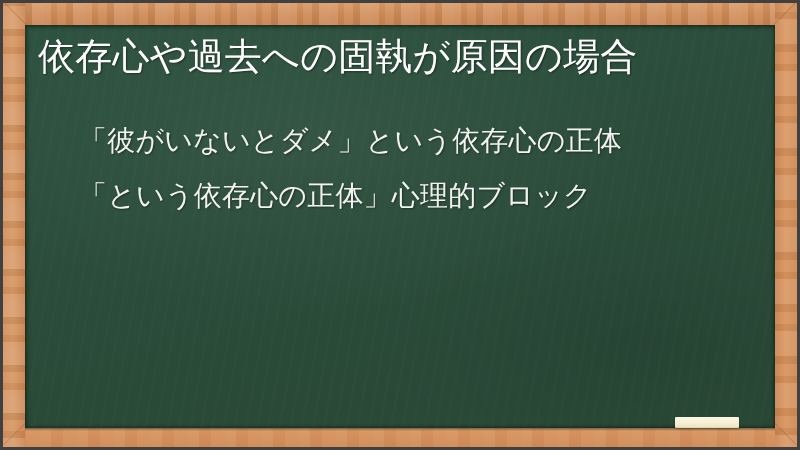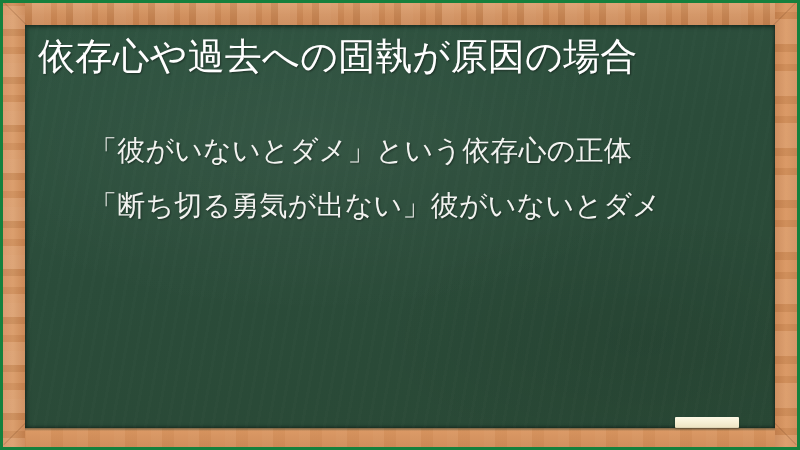--- a/index.html
+++ b/index.html
@@ -13,21 +13,21 @@
     height: 450px;
     overflow: hidden;
     font-family: "DejaVu Sans", "Liberation Sans", sans-serif;
   }
 
   
   #slide {
     position: relative;
     width: 800px;
     height: 450px;
-    background: #15803d;
+    background: #404040;
   }
 
   
   .frame {
     position: absolute;
     left: 3px;
     top: 3px;
     width: 794px;
     height: 444px;
     background: #cf8b57;
@@ -187,21 +187,21 @@
     letter-spacing: 0.2px;
     text-shadow: 1px 1px 2px rgba(0,0,0,0.45), 0 0 1px rgba(255,255,255,0.25);
     white-space: nowrap;
   }
 
   .bullet-list {
     position: absolute;
     left: 48px;
     top: 82px;
     width: 690px;
-    margin: 16px;
+    margin: 6px;
     padding: 0;
     list-style: none;
   }
   .bullet-item {
     font-size: 28px;
     line-height: 1.0;
     height: 55px;
     color: #f2f3f0;
     letter-spacing: 0.2px;
     white-space: nowrap;
@@ -250,21 +250,21 @@
     <div class="mitre bl"></div>
     <div class="mitre br"></div>
 
     <div class="board">
       <div class="board-content">
 
         <h1 class="slide-title">依存心や過去への固執が原因の場合</h1>
 
         <ul class="bullet-list">
           <li class="bullet-item">「彼がいないとダメ」という依存心の正体</li>
-          <li class="bullet-item">「断ち切る勇気が出ない」彼がいないとダメ</li>
+          <li class="bullet-item">「という依存心の正体」心理的ブロック</li>
         </ul>
 
       </div>
     </div>
 
     <div class="ledge-shadow"></div>
   </div>
 
   <div class="chalk"></div>
 

